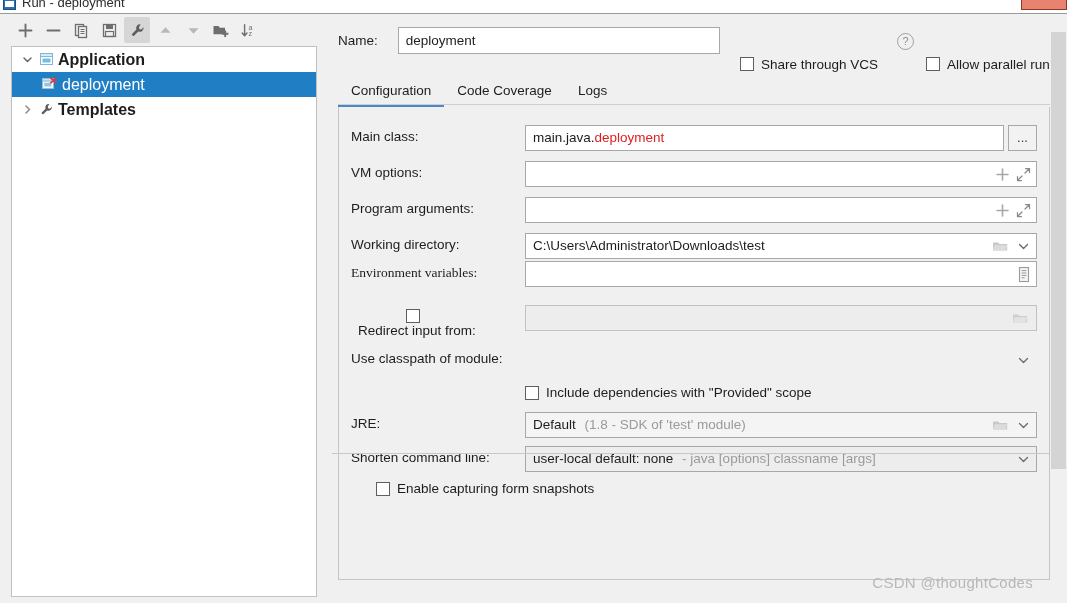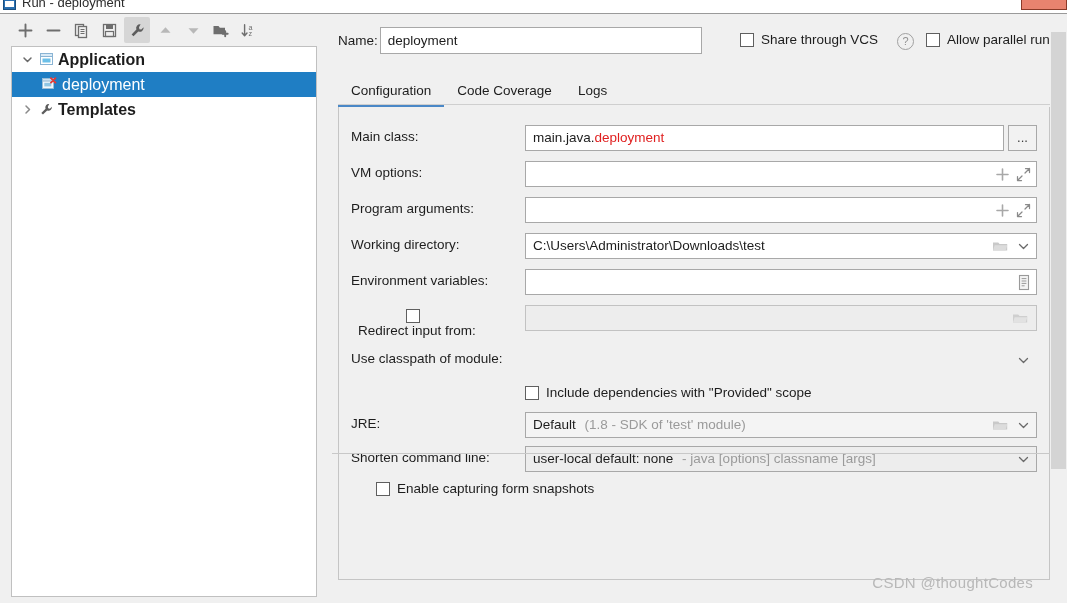--- a/index.html
+++ b/index.html
@@ -83,28 +83,28 @@
   
   .right-panel {
     position:absolute; left:332px; top:14px; width:718px; height:589px;
     background:#f0f0f0;
   }
 
   .name-row {
     position:absolute; left:6px; top:12px; height:28px;
     display:flex; align-items:center;
   }
-  .name-label { font-size:13.5px; margin-right:2px; }
+  .name-label { font-size:13.5px; margin-right:20px; }
   .name-input {
     width:322px; height:27px; border:1px solid #a8a8a8; background:#ffffff;
     padding:0 7px; font-family:"Liberation Sans",sans-serif; font-size:13.5px; color:#1d1d1d;
     outline:none;
   }
 
-  .cb-wrap { display:flex; align-items:center; cursor:pointer; }
+  .cb-wrap { display:flex; align-items:flex-start; cursor:pointer;margin-top:25px; }
   .cbx {
     width:14px; height:14px; border:1px solid #5f5f5f; background:#ffffff;
     display:inline-block; flex:none;
   }
   .cb-text { margin-left:7px; font-size:13.5px; white-space:nowrap; }
 
   .share-vcs { position:absolute; left:408px; top:18px; }
   .help-icon {
     position:absolute; left:565px; top:19px; width:17px; height:17px;
     border-radius:50%; border:1px solid #a0a0a0; color:#909090;
@@ -387,21 +387,21 @@
             <path d="M2.6 6.2h12.6l-1.6 5.4H1z" fill="#dcdcdc"></path>
           </svg>
         </span>
         <span class="ico-inline" style="left:676px; top:5px; width:17px; height:17px;">
           <svg width="13" height="13" viewBox="0 0 13 13">
               <path d="M2.5 4.5l4 4 4-4" stroke="#6a6a6a" stroke-width="1.3" fill="none" stroke-linecap="round" stroke-linejoin="round"></path>
             </svg>
         </span>
       </div>
 
-      <div class="field-row" style="top:162px;">
+      <div class="field-row" style="top:154px;font-family:Liberation Serif, serif;">
         <span class="field-label">Environment variables:</span>
         <div class="txt" style="left:186px; width:512px;"></div>
         <span class="ico-inline" style="left:676px; top:4px; width:17px; height:19px;">
           <svg width="14" height="17" viewBox="0 0 14 17">
             <rect x="2.5" y="1.5" width="9" height="14" fill="#f4f4f4" stroke="#9a9a9a" stroke-width="1.1"></rect>
             <path d="M4.6 4.6h4.8M4.6 7h4.8M4.6 9.4h4.8M4.6 11.8h3" stroke="#9a9a9a" stroke-width="1"></path>
           </svg>
         </span>
       </div>
 

